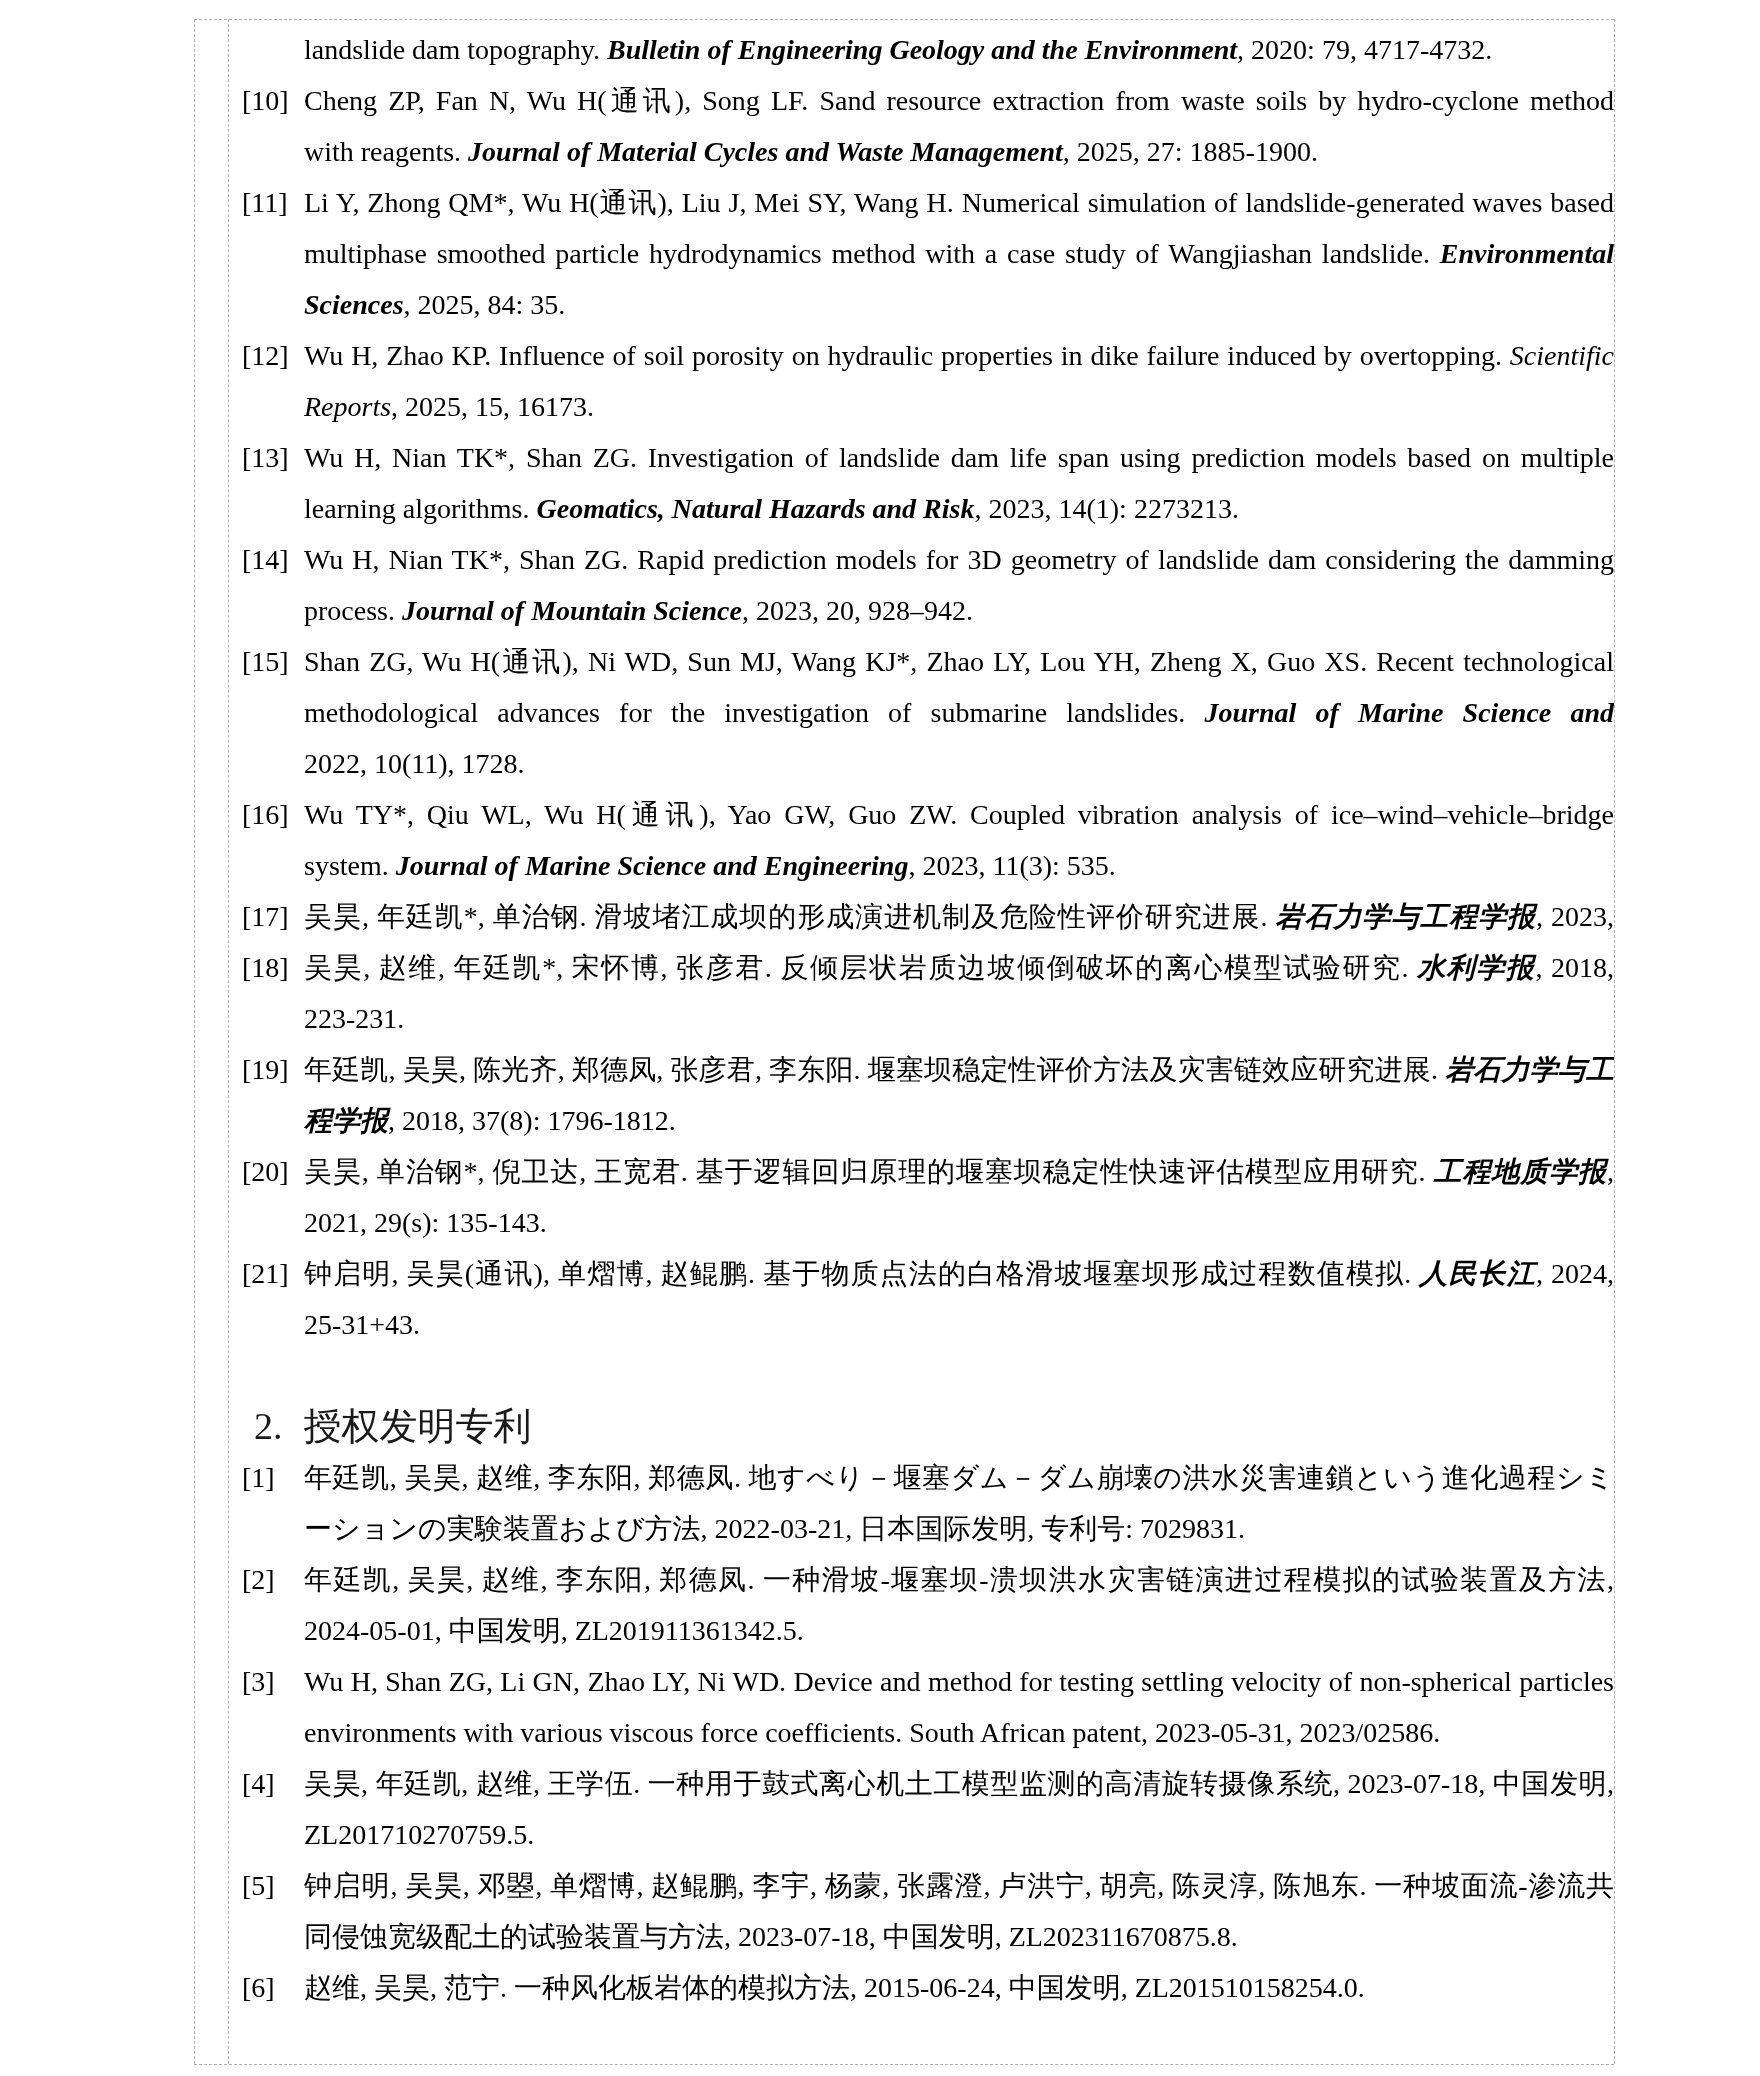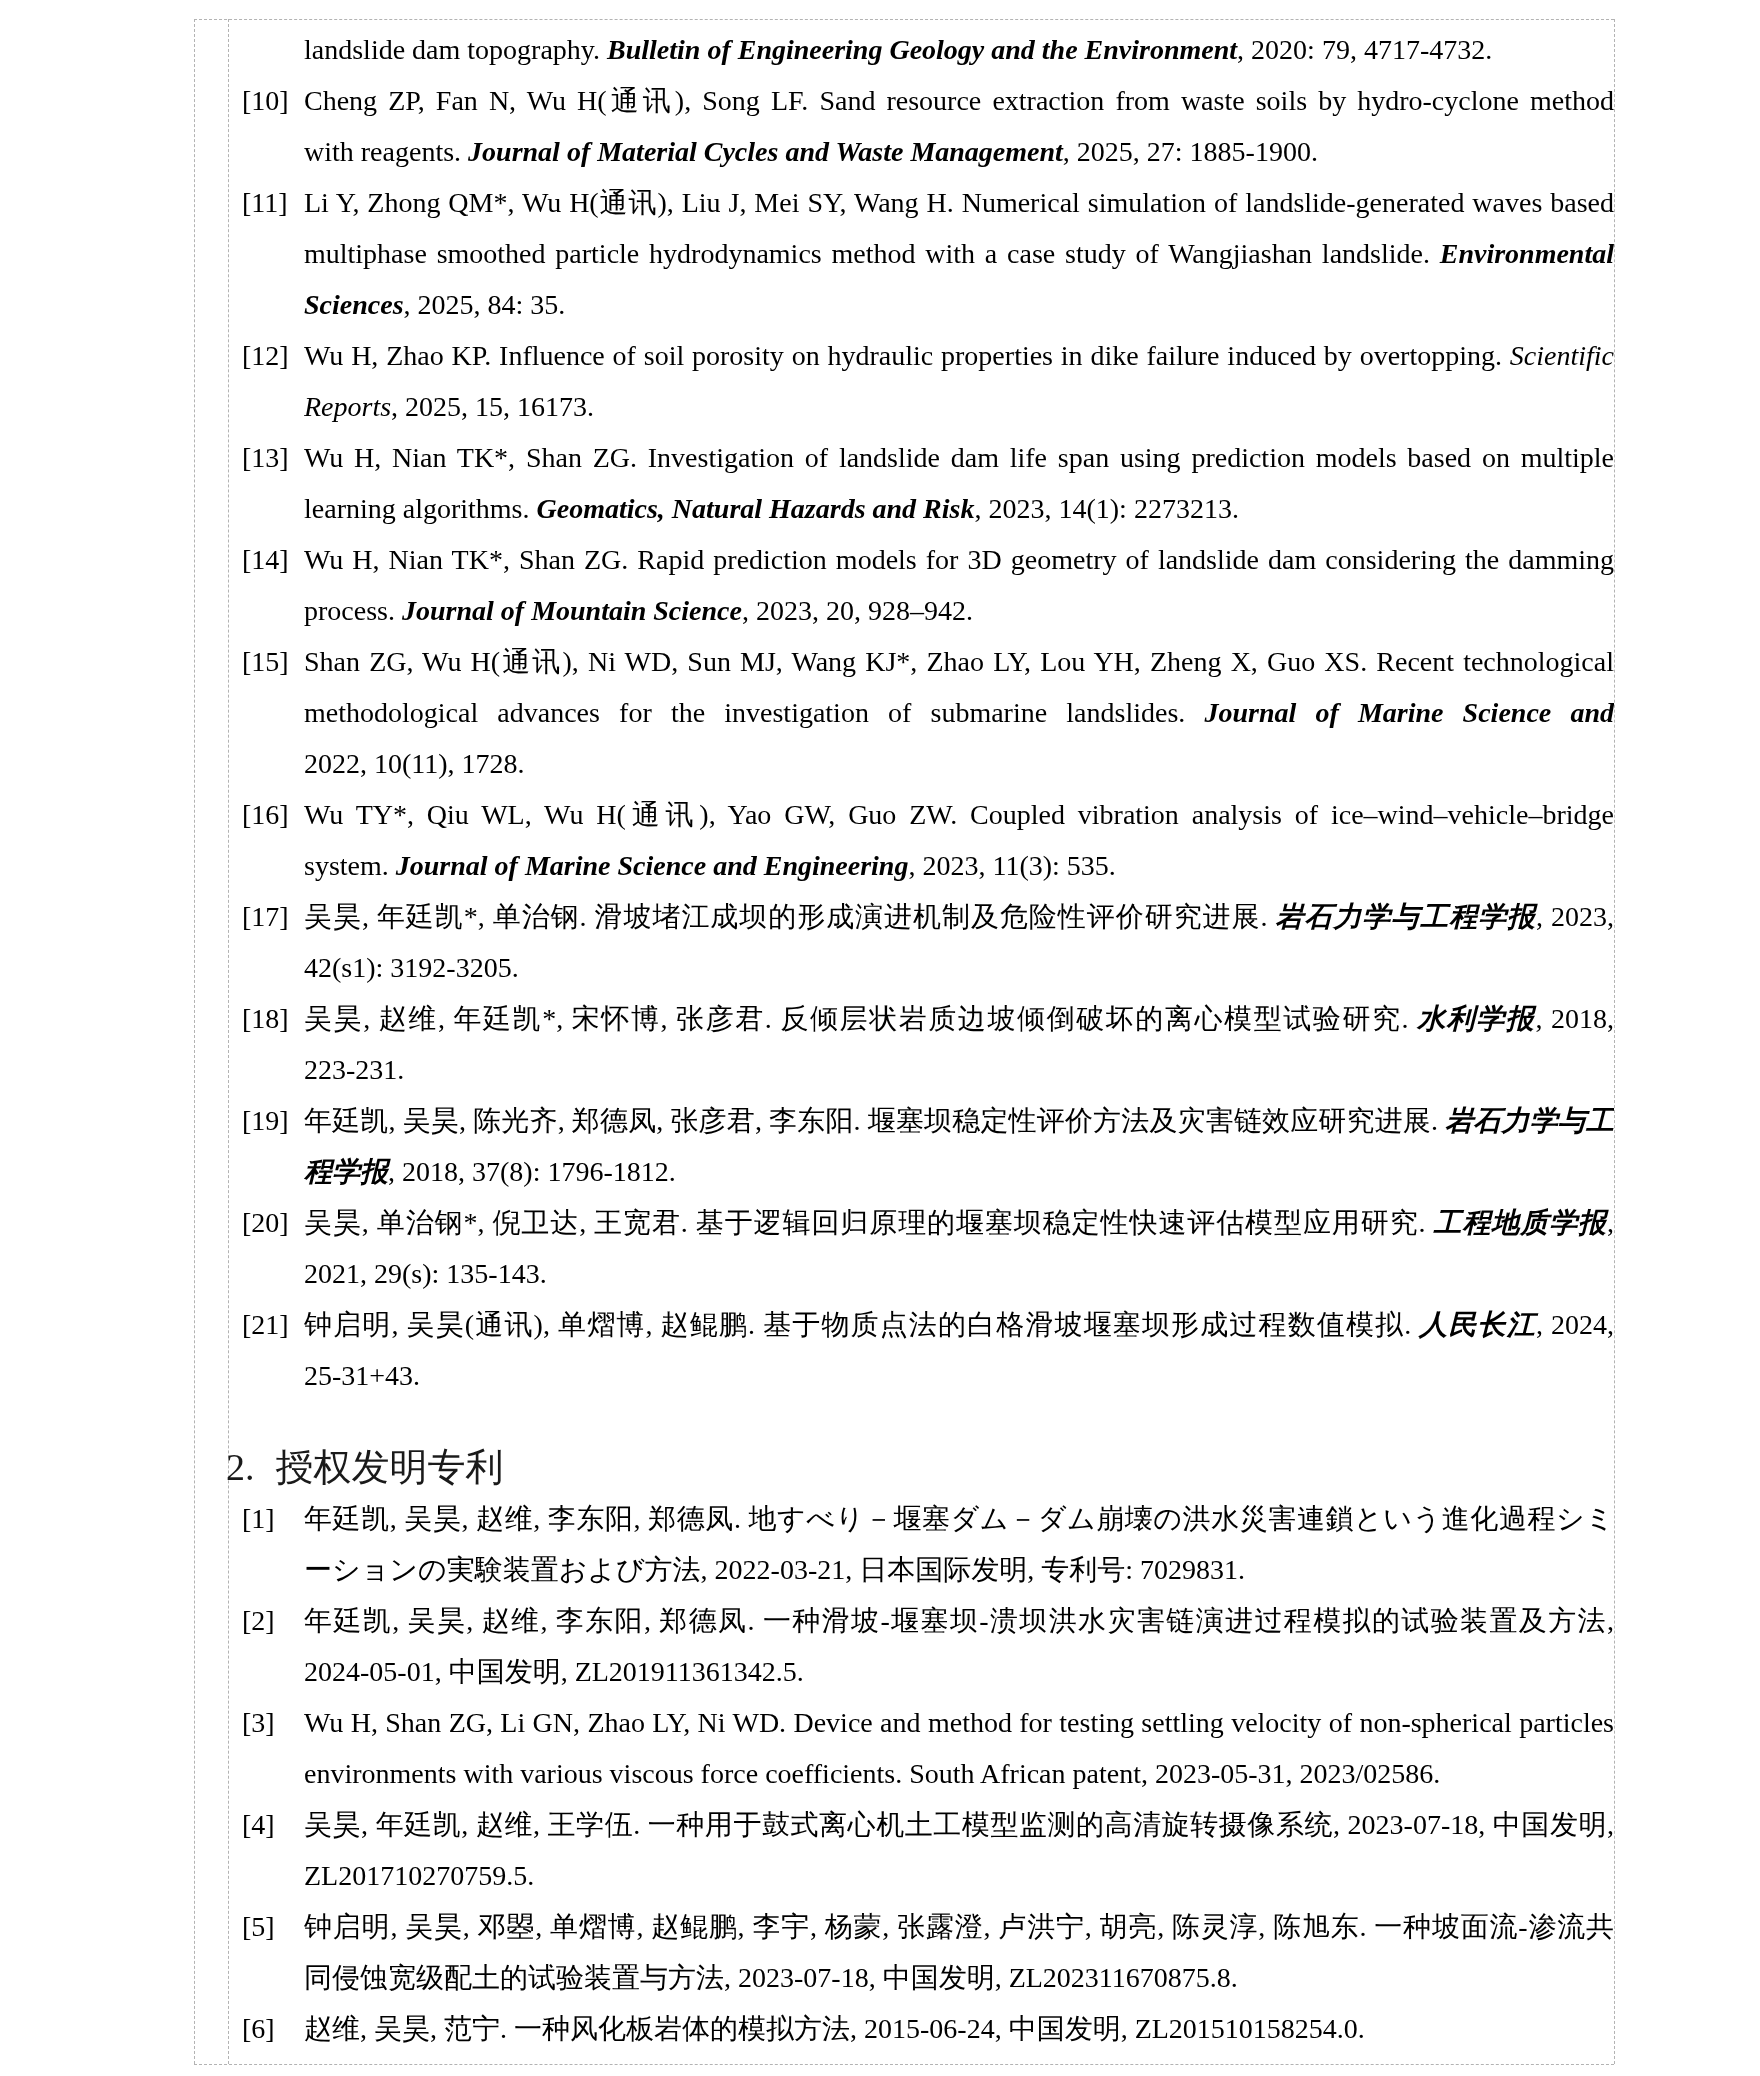--- a/index.html
+++ b/index.html
@@ -16,21 +16,21 @@
   #content { position:absolute; left:194px; top:23.5px; width:1420px; }
   .ref-item { position:relative; padding-left:110px; }
   .ref-num  { position:absolute; left:48px; top:0; font-size:var(--fs); line-height:var(--lh);text-align:center; }
   .line { font-size:var(--fs); line-height:var(--lh); height:var(--lh); overflow:hidden; text-align:left; }
   .line.just { text-align:justify; text-align-last:justify; }
   .line.last { white-space:nowrap; }
   .seg-b  { font-weight:normal; }
   .seg-i  { font-style:italic;font-family:Liberation Serif, serif; }
   .seg-bi { font-weight:bold; font-style:italic;text-align:right; }
 
-  #section-heading { margin-top:40px; height:52px; line-height:52px; font-size:38px; padding-left:32px; color:#1a1a1a; }
+  #section-heading { margin-top:50px; height:52px; line-height:52px; font-size:38px; padding-left:60px; color:#1a1a1a; }
   #section-heading .h-num { margin-right:21px; }
 </style>
 </head>
 <body>
 
 <div class="guide gv" style="left:194px"></div>
 <div class="guide gv" style="left:228px"></div>
 <div class="guide gv" style="left:1614px"></div>
 <div class="guide gh" style="top:19px"></div>
 <div class="guide gh" style="top:2064px"></div>
@@ -74,21 +74,20 @@
         <div class="line last"><span>2022, 10(11), 1728.</span></div>
       </div>
       <div class="ref-item">
         <span class="ref-num">[16]</span>
         <div class="line just"><span>Wu TY*, Qiu WL, </span><span class="seg-b">Wu H(通讯)</span><span>, Yao GW, Guo ZW. Coupled vibration analysis of ice–wind–vehicle–bridge interaction</span></div>
         <div class="line last"><span>system. </span><span class="seg-bi">Journal of Marine Science and Engineering</span><span>, 2023, 11(3): 535.</span></div>
       </div>
       <div class="ref-item">
         <span class="ref-num">[17]</span>
         <div class="line just"><span class="seg-b">吴昊</span><span>, 年廷凯*, 单治钢. 滑坡堵江成坝的形成演进机制及危险性评价研究进展. </span><span class="seg-bi">岩石力学与工程学报</span><span>, 2023,</span></div>
-        <div class="line last"><span>42(s1): 3192-3205.</span></div>
       </div>
       <div class="ref-item">
         <span class="ref-num">[18]</span>
         <div class="line just"><span class="seg-b">吴昊</span><span>, 赵维, 年廷凯*, 宋怀博, 张彦君. 反倾层状岩质边坡倾倒破坏的离心模型试验研究. </span><span class="seg-bi">水利学报</span><span>, 2018, 49(2):</span></div>
         <div class="line last"><span>223-231.</span></div>
       </div>
       <div class="ref-item">
         <span class="ref-num">[19]</span>
         <div class="line just"><span>年廷凯, </span><span class="seg-b">吴昊</span><span>, 陈光齐, 郑德凤, 张彦君, 李东阳. 堰塞坝稳定性评价方法及灾害链效应研究进展. </span><span class="seg-bi">岩石力学与工</span></div>
         <div class="line last"><span class="seg-bi">程学报</span><span>, 2018, 37(8): 1796-1812.</span></div>

